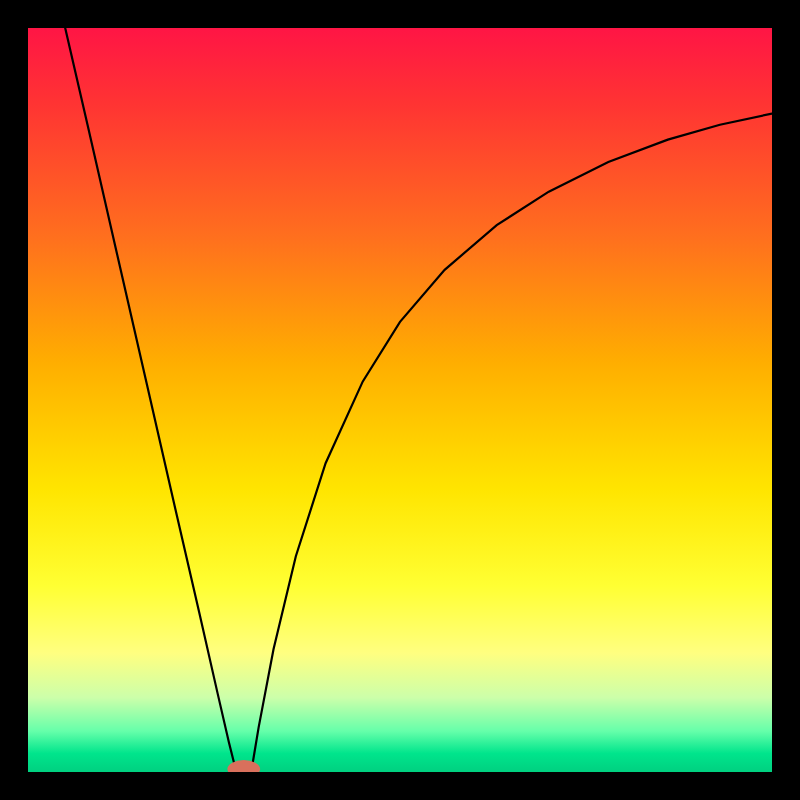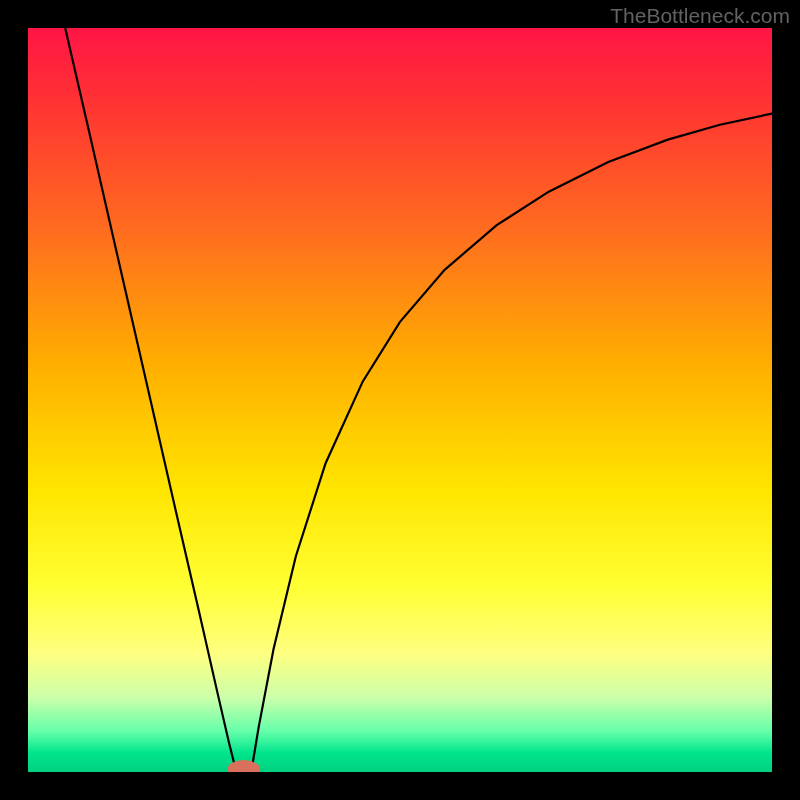--- a/index.html
+++ b/index.html
@@ -35,21 +35,20 @@
     font-family: Arial, Helvetica, sans-serif;
     letter-spacing: 0px;
     z-index: 10;
   }
   svg { display: block; }
 </style>
 </head>
 <body>
 
 <div class="frame">
-  <div class="watermark">TheBottleneck.com</div>
   <div class="plot">
     <svg id="chart-svg" width="744" height="744" viewBox="0 0 744 744" preserveAspectRatio="none">
       <defs>
         <linearGradient id="bg-grad" x1="0" y1="0" x2="0" y2="1">
             <stop offset="0%" stop-color="#ff1545"></stop>
             <stop offset="10%" stop-color="#ff3333"></stop>
             <stop offset="28.000000000000004%" stop-color="#ff6f1e"></stop>
             <stop offset="45%" stop-color="#ffae00"></stop>
             <stop offset="62%" stop-color="#ffe500"></stop>
             <stop offset="75%" stop-color="#ffff33"></stop>

